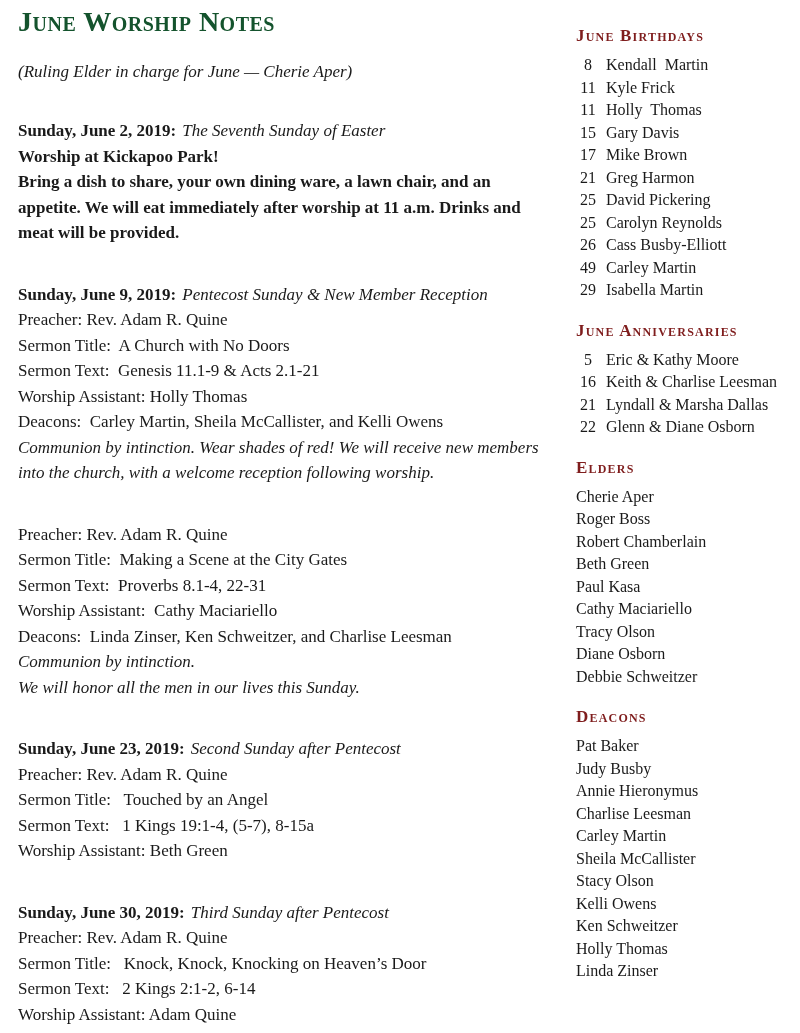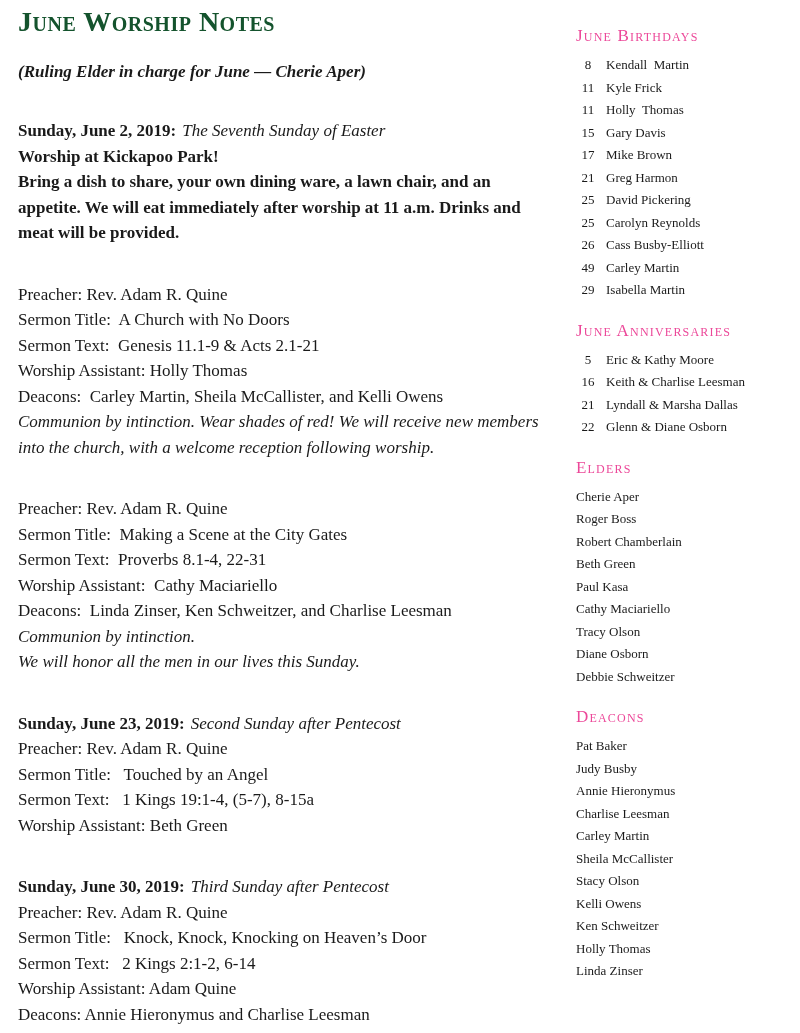--- a/index.html
+++ b/index.html
@@ -21,49 +21,49 @@
 
   h1 {
     font-variant: small-caps;
     font-weight: bold;
     font-size: 28px;
     letter-spacing: 0.5px;
     color: #14532d;
     margin-bottom: 24px;
   }
   .subtitle {
-    font-weight: bold;
+    font-weight: normal;
     font-style: italic;
     font-size: 17px;
     margin-bottom: 24px;
   }
   .service {
     font-size: 17px;
     line-height: 25.5px;
     margin-bottom: 23px;
     margin-top: 36px;
   }
   .svc-head { }
   .svc-date { font-weight: bold; }
   .svc-occasion { font-style: italic; margin-left: 6px; }
   .line { white-space: pre-wrap; }
   .line[data-style="bold"] { font-weight: bold; }
   .line[data-style="italic"] { font-style: italic; }
 
   h2 {
     font-variant: small-caps;
-    font-weight: normal;
+    font-weight: bold;
     font-size: 17px;
     letter-spacing: 1.2px;
-    color: #ec4899;
+    color: #7f1d1d;
     margin-bottom: 8px;
   }
   .r-section { margin-bottom: 19px; }
   .nline, .pline {
-    font-size: 13px;
+    font-size: 16px;
     line-height: 22.5px;
     white-space: pre-wrap;
   }
   .num {
     display: inline-block;
     width: 24px;
     text-align: center;
     margin-right: 6px;
   }
 </style>
@@ -82,20 +82,21 @@
           <p class="svc-head"><span class="svc-date">Sunday, June 2, 2019:</span><span class="svc-occasion">The Seventh Sunday of Easter</span></p>
           <div>
 
               <p class="line" data-style="bold">Worship at Kickapoo Park!</p>
 
               <p class="line" data-style="bold">Bring a dish to share, your own dining ware, a lawn chair, and an appetite. We will eat immediately after worship at 11 a.m. Drinks and meat will be provided.</p>
             </div>
         </section>
 
         <section class="service">
+          <p class="svc-head"><span class="svc-date">Sunday, June 9, 2019:</span><span class="svc-occasion">Pentecost Sunday &amp; New Member Reception</span></p>
           <div>
 
               <p class="line" data-style="plain">Preacher: Rev. Adam R. Quine</p>
 
               <p class="line" data-style="plain">Sermon Title:  A Church with No Doors</p>
 
               <p class="line" data-style="plain">Sermon Text:  Genesis 11.1-9 &amp; Acts 2.1-21</p>
 
               <p class="line" data-style="plain">Worship Assistant: Holly Thomas</p>
 

